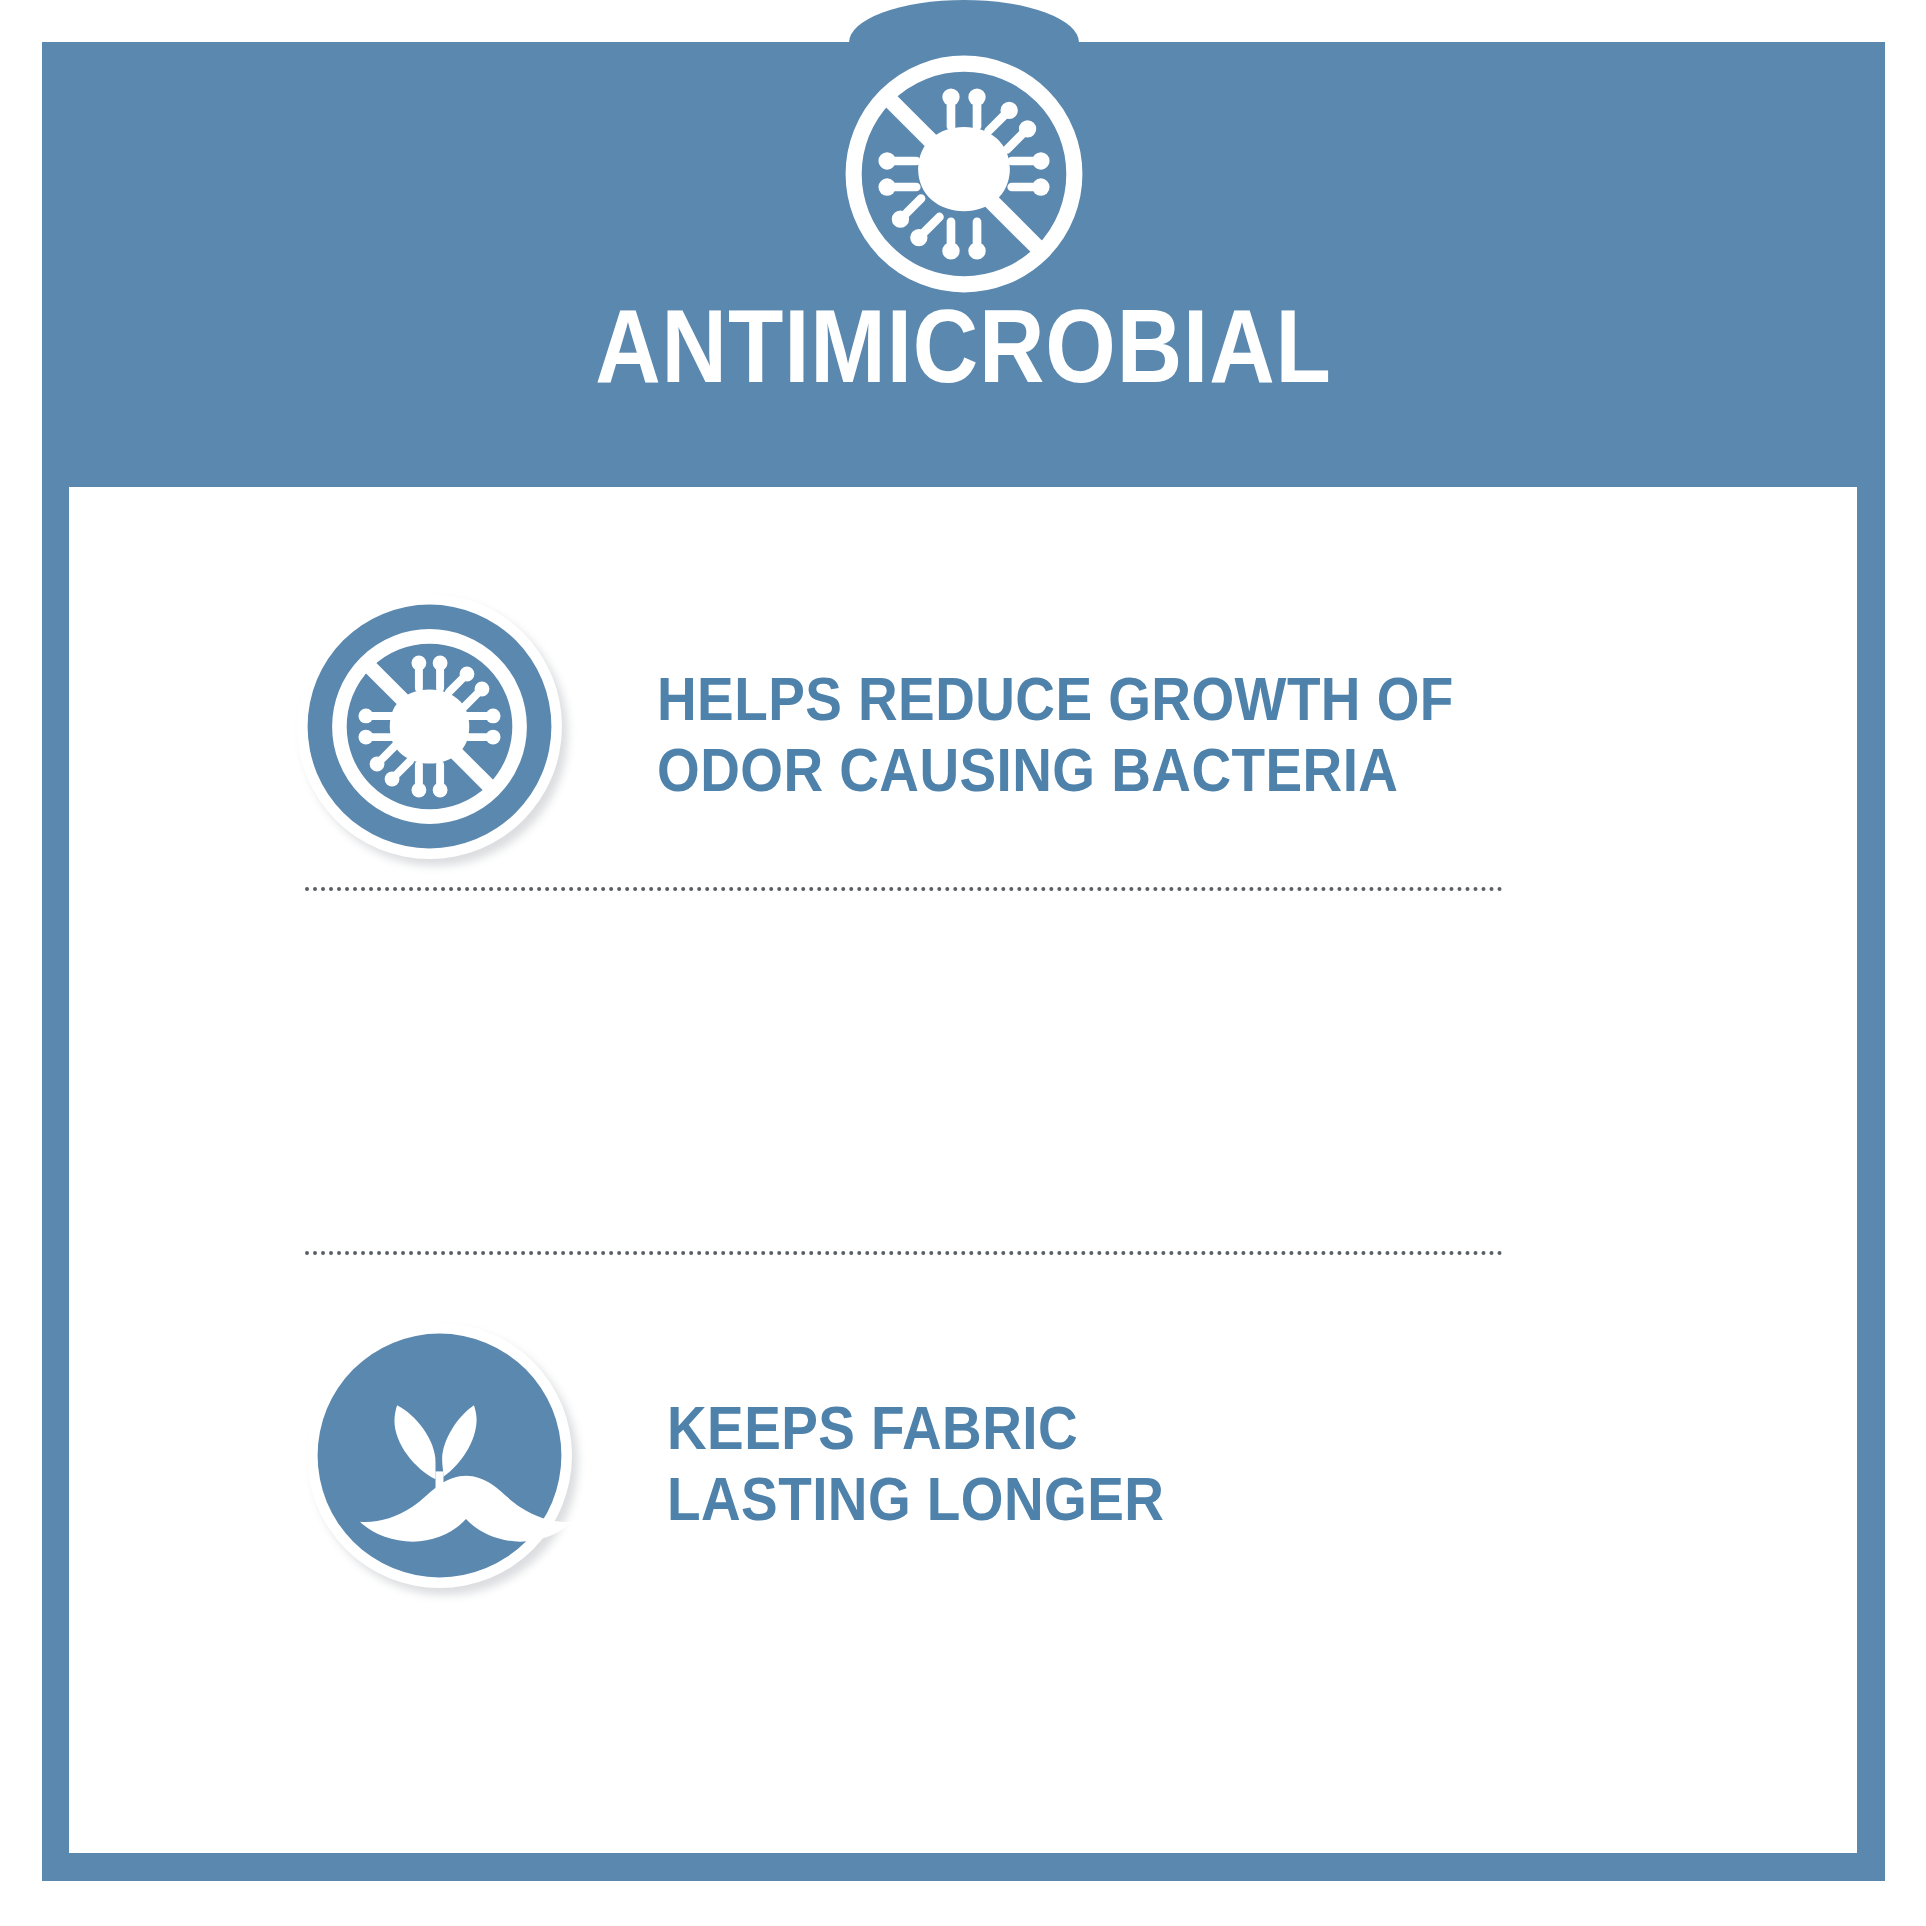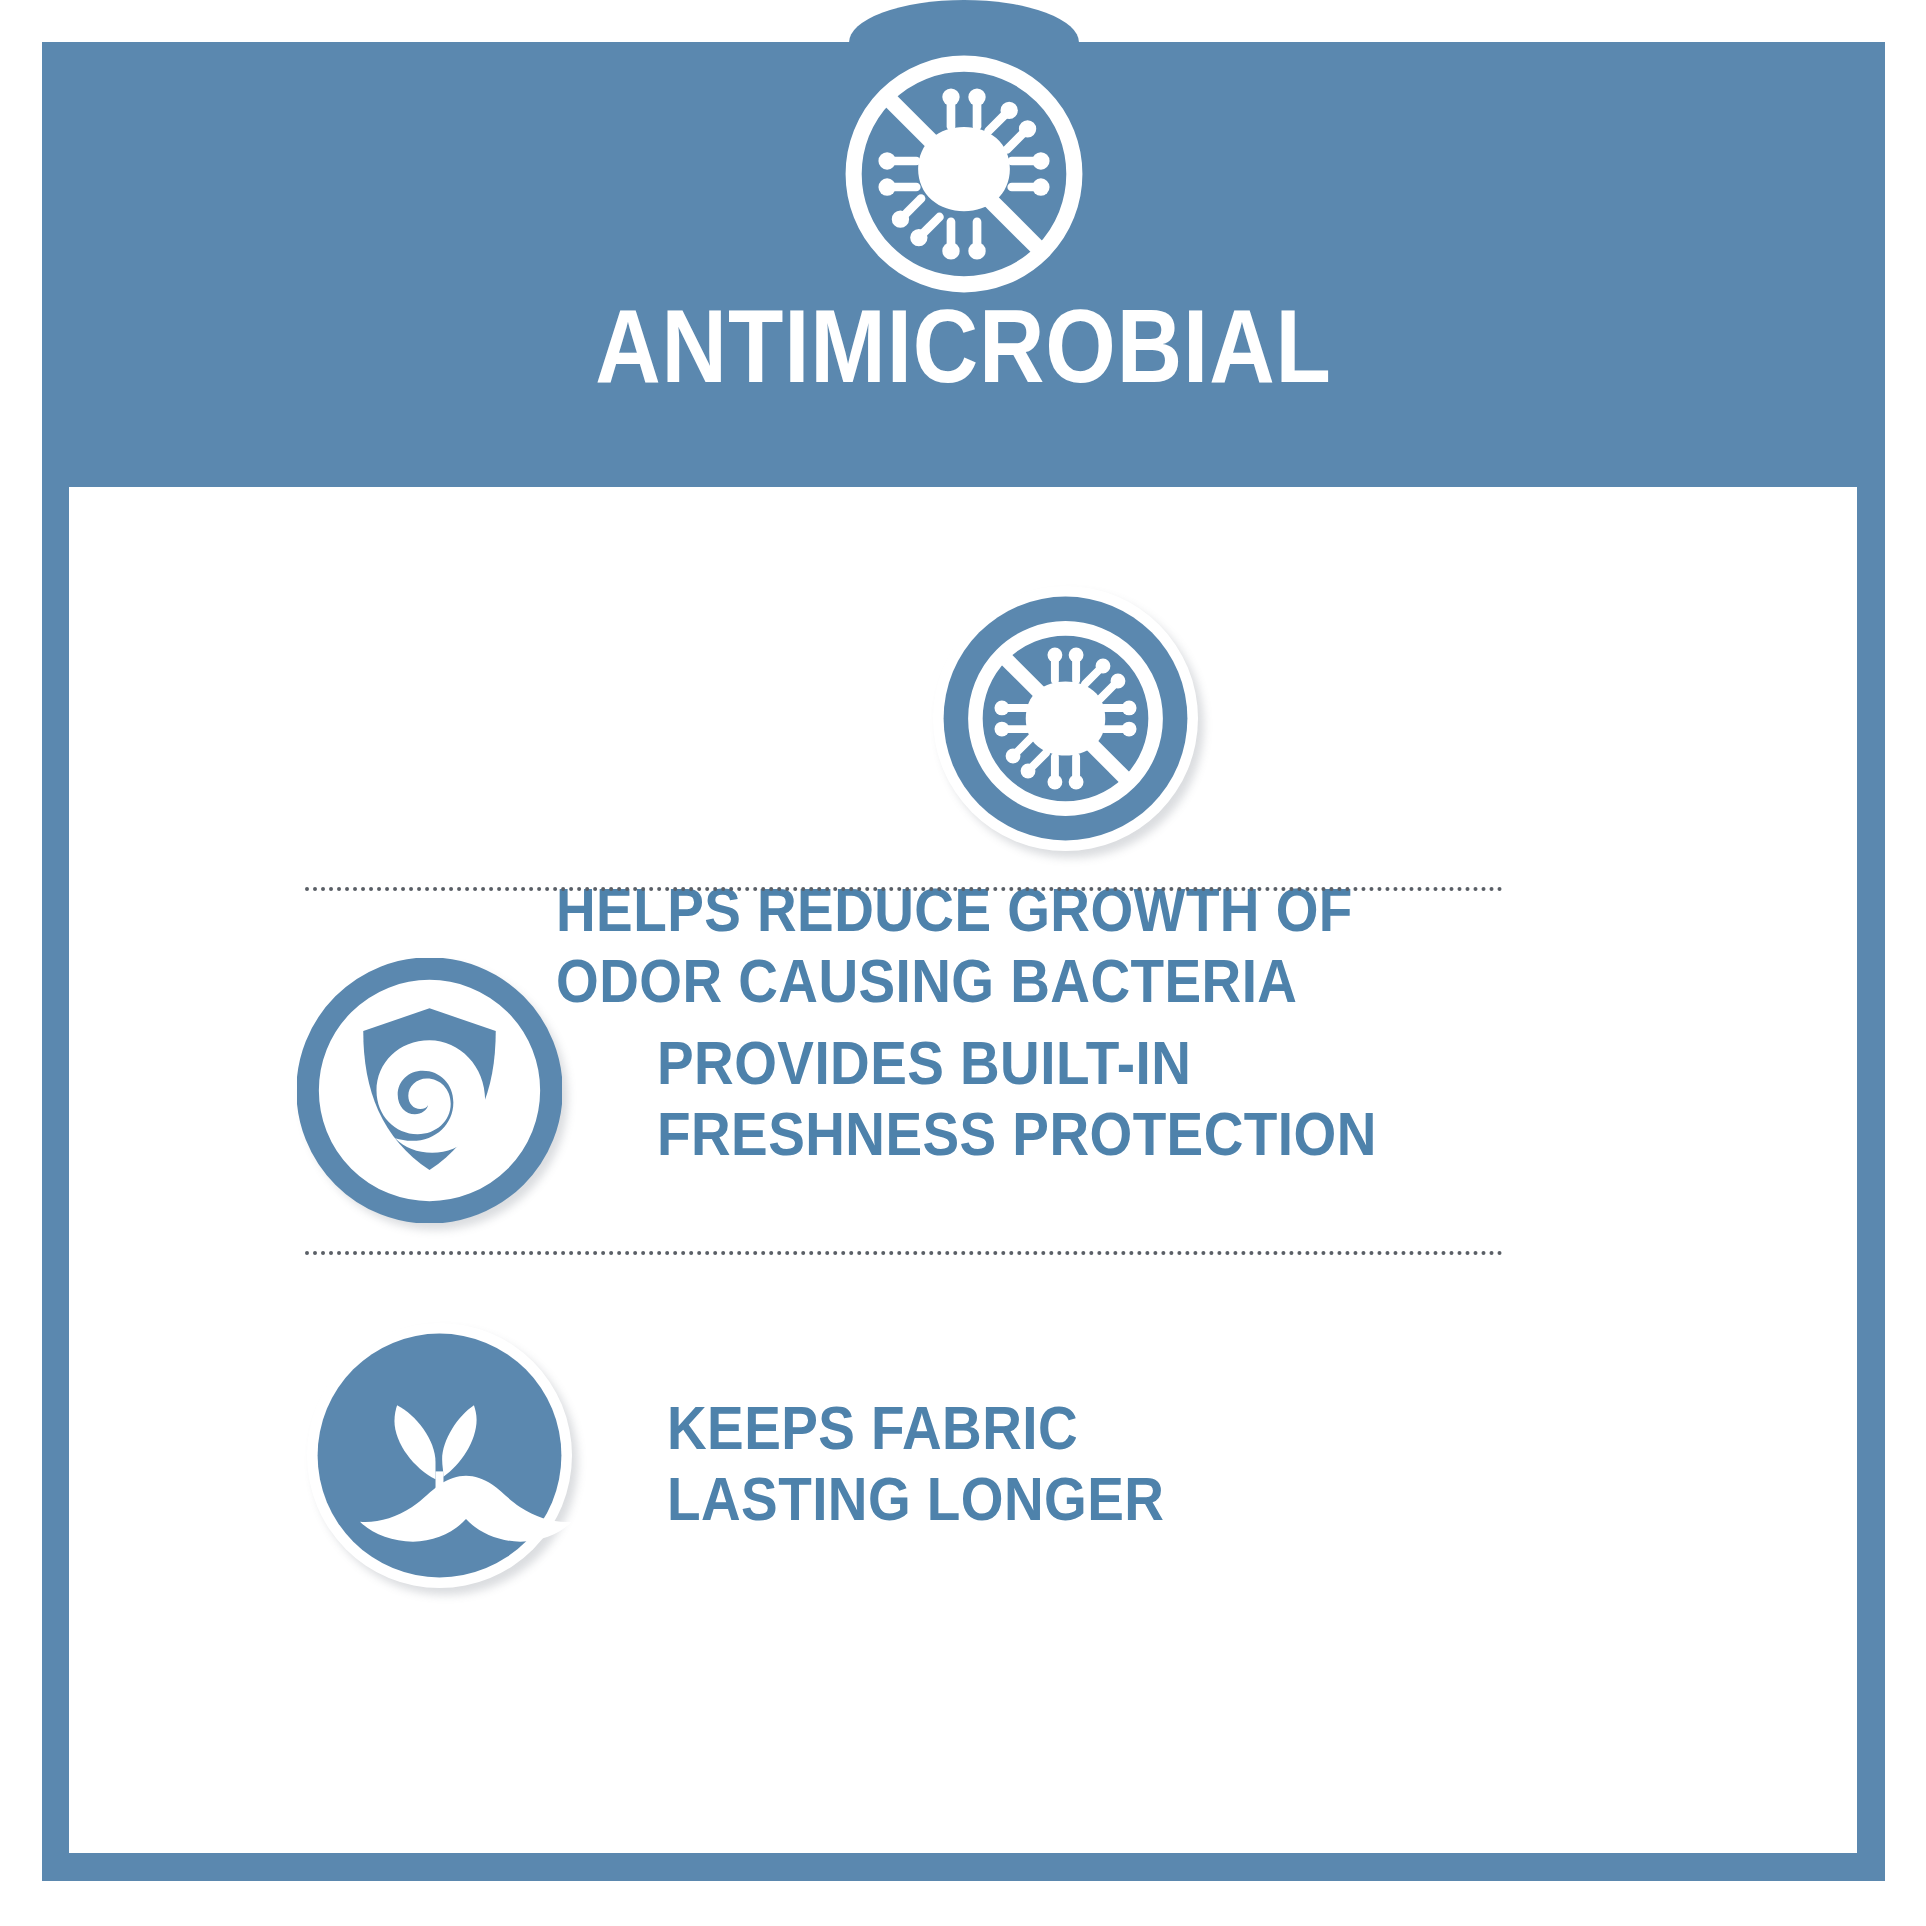--- a/index.html
+++ b/index.html
@@ -87,21 +87,21 @@
 
   
   .feature-row {
     position: absolute;
     left: 0;
     width: 100%;
     height: 297px;
     display: flex;
     align-items: center;
   }
-  #row-0 { top: 91px; flex-direction: column; }
+  #row-0 { top: 99px; }
   #row-1 { top: 463px; }
   #row-2 { top: 828px; margin-left: 10px; }
 
   .icon-wrap {
     position: relative;
     width: 297px;
     height: 297px;
     margin-left: 220px;
     flex: 0 0 auto;
   }
@@ -272,58 +272,20 @@
         </div>
       </div>
       <div class="feature-text">
         <span>HELPS REDUCE GROWTH OF</span>
         <span class="l2">ODOR CAUSING BACTERIA</span>
       </div>
     </div>
 
     <div class="divider" id="divider-0"></div>
 
-    <div class="feature-row" id="row-1">
-      <div class="icon-wrap">
-        <div class="icon-disc"></div>
-        <div class="icon-art">
-          <svg viewBox="0 0 200 200" width="265" height="265" aria-hidden="true">
-            <circle cx="100" cy="100" r="92" fill="none" stroke="#5b88af" stroke-width="17"></circle>
-
-            <path d="M100 38
-                     L150 55
-                     C150 100 136 136 100 160
-                     C64 136 50 100 50 55
-                     Z" fill="#5b88af"></path>
-
-            <path d="M100 62
-                     c-23 0 -40 17 -40 38
-                     c0 19 14 33 31 33
-                     c14 0 25 -10 25 -23
-                     c0 -11 -8 -19 -18 -19
-                     c-8 0 -14 6 -14 13
-                     c0 6 4 10 9 10
-                     c3 0 5 -1 6 -3
-                     c-1 4 -5 7 -10 7
-                     c-7 0 -13 -6 -13 -15
-                     c0 -10 8 -18 19 -18
-                     c13 0 23 10 23 24
-                     c0 16 -13 29 -31 29
-                     c-5 0 -9 -1 -13 -2
-                     c7 7 17 11 28 11
-                     c23 0 40 -17 40 -40
-                     c0 -25 -19 -45 -42 -45 z" fill="#ffffff"></path>
-          </svg>
-        </div>
-      </div>
-      <div class="feature-text">
-        <span>PROVIDES BUILT-IN</span>
-        <span class="l2">FRESHNESS PROTECTION</span>
-      </div>
-    </div>
 
     <div class="divider" id="divider-1"></div>
 
     <div class="feature-row" id="row-2">
       <div class="icon-wrap">
         <div class="icon-disc"></div>
         <div class="icon-art">
           <svg viewBox="0 0 200 200" width="265" height="265" aria-hidden="true">
             <circle cx="100" cy="100" r="92" fill="#5b88af"></circle>
             <g fill="#ffffff">

